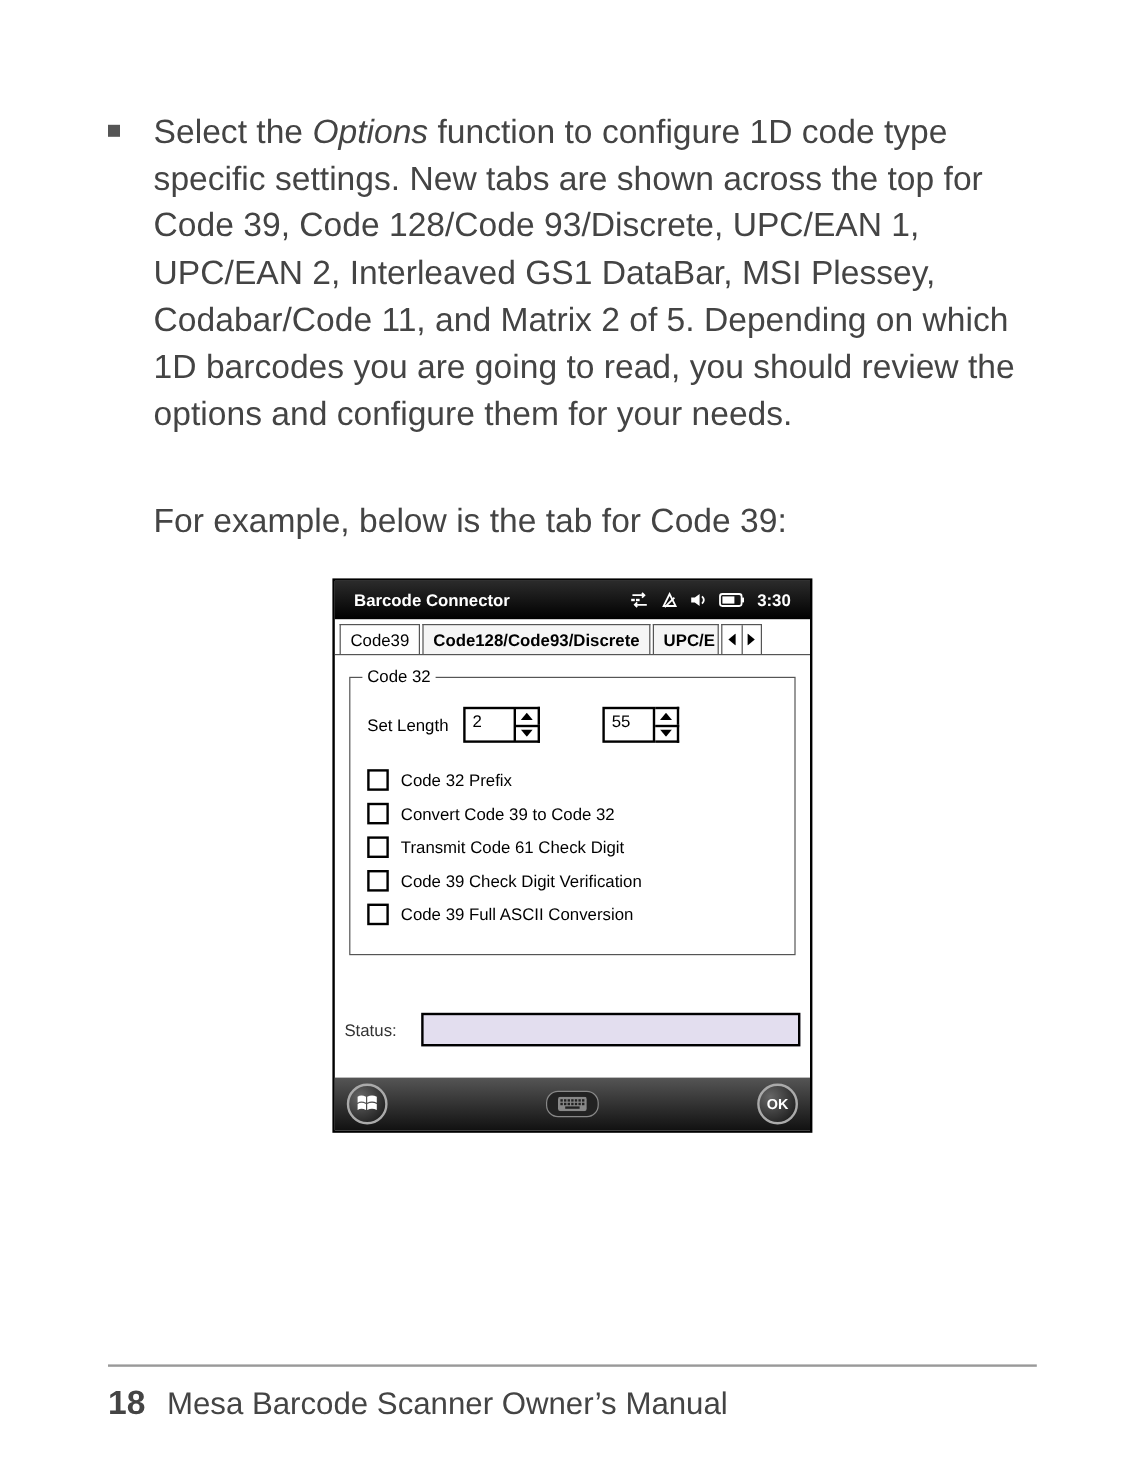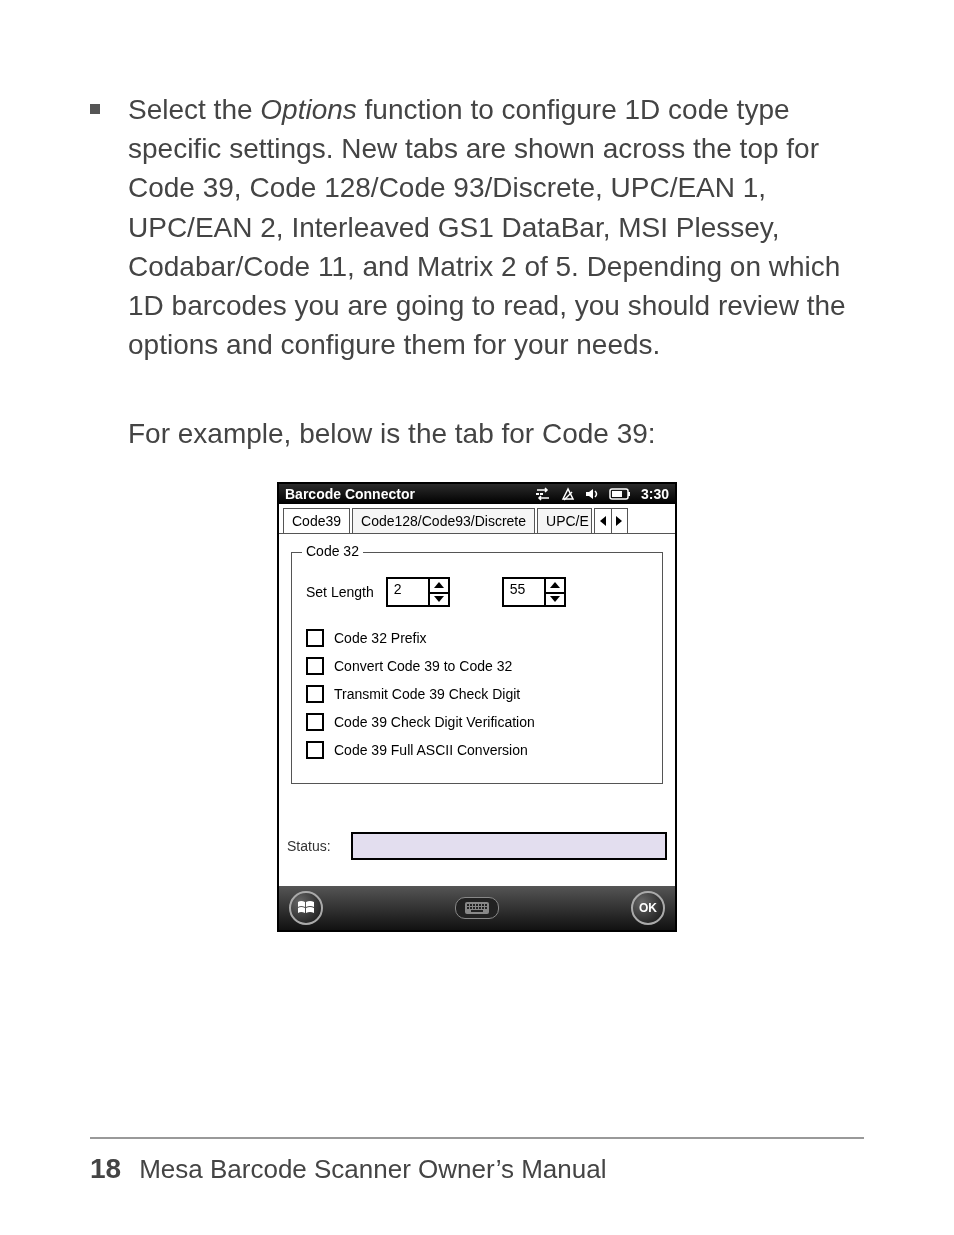--- a/index.html
+++ b/index.html
@@ -6,28 +6,28 @@
   html, body { width: 954px; height: 1235px; background: #fff; font-family: "Segoe UI", Arial, sans-serif; color: #333; }
   .page { width: 954px; height: 1235px; padding: 90px 90px 40px 90px; position: relative; }
   .body-text { font-family: "Century Gothic", "Segoe UI", Arial, sans-serif; font-size: 28px; line-height: 1.4; color: #444; }
   .bullet-block { display: flex; margin-bottom: 50px; }
   .bullet-sq { width: 10px; height: 10px; background: #555; margin-top: 14px; margin-right: 28px; flex: 0 0 10px; }
   .italic { font-style: italic; }
   .para2 { margin-left: 38px; margin-bottom: 28px; }
 
   .device { width: 400px; margin: 0 auto; border: 2px solid #000; background: #fff; }
 
-  .titlebar { height: 20px; background: linear-gradient(#2b2b2b, #000); color: #fff; display: flex; align-items: center; padding: 0 6px; font-size: 14px; font-weight: bold; font-family: Arial, sans-serif; }
+  .titlebar { height: 32px; background: linear-gradient(#2b2b2b, #000); color: #fff; display: flex; align-items: center; padding: 0 16px; font-size: 14px; font-weight: bold; font-family: Arial, sans-serif; }
   .titlebar .title { flex: 1; }
   .titlebar .icons { display: flex; align-items: center; gap: 10px; }
   .titlebar svg { display: block; }
 
   .tabs { display: flex; border-bottom: 1px solid #555; padding: 4px 4px 0 4px; font-family: Tahoma, Arial, sans-serif; font-size: 14px; color: #000; align-items: flex-start; }
   .tab { border: 1px solid #555; border-bottom: none; padding: 4px 8px; background: #fff; margin-right: 2px; white-space: nowrap; }
-  .tab.inactive { background: #f5f5f5; }
+  .tab.inactive { background: #f5f5f5; font-weight: bold; }
   .tab.cut { padding-right: 2px; }
   .tab-scroll { display: flex; border: 1px solid #555; border-bottom: none; height: 25px; }
   .tab-scroll div { width: 16px; display: flex; align-items: center; justify-content: center; border-left: 1px solid #555; }
   .tab-scroll div:first-child { border-left: none; }
 
   .panel { padding: 10px 12px 24px 12px; font-family: Tahoma, Arial, sans-serif; font-size: 14px; color: #000; }
   .group { border: 1px solid #555; padding: 16px 14px 14px 14px; position: relative; margin-top: 8px; }
   .group-legend { position: absolute; top: -10px; left: 10px; background: #fff; padding: 0 4px; font-size: 14px; }
 
   .row-len { display: flex; align-items: center; gap: 12px; margin-bottom: 22px; margin-top: 8px; }
@@ -165,21 +165,21 @@
         <div class="chk-row">
           <div class="chk"></div>
           <span>Code 32 Prefix</span>
         </div>
         <div class="chk-row">
           <div class="chk"></div>
           <span>Convert Code 39 to Code 32</span>
         </div>
         <div class="chk-row">
           <div class="chk"></div>
-          <span>Transmit Code 39 Check Digit</span>
+          <span>Transmit Code 61 Check Digit</span>
         </div>
         <div class="chk-row">
           <div class="chk"></div>
           <span>Code 39 Check Digit Verification</span>
         </div>
         <div class="chk-row">
           <div class="chk"></div>
           <span>Code 39 Full ASCII Conversion</span>
         </div>
       </div>

